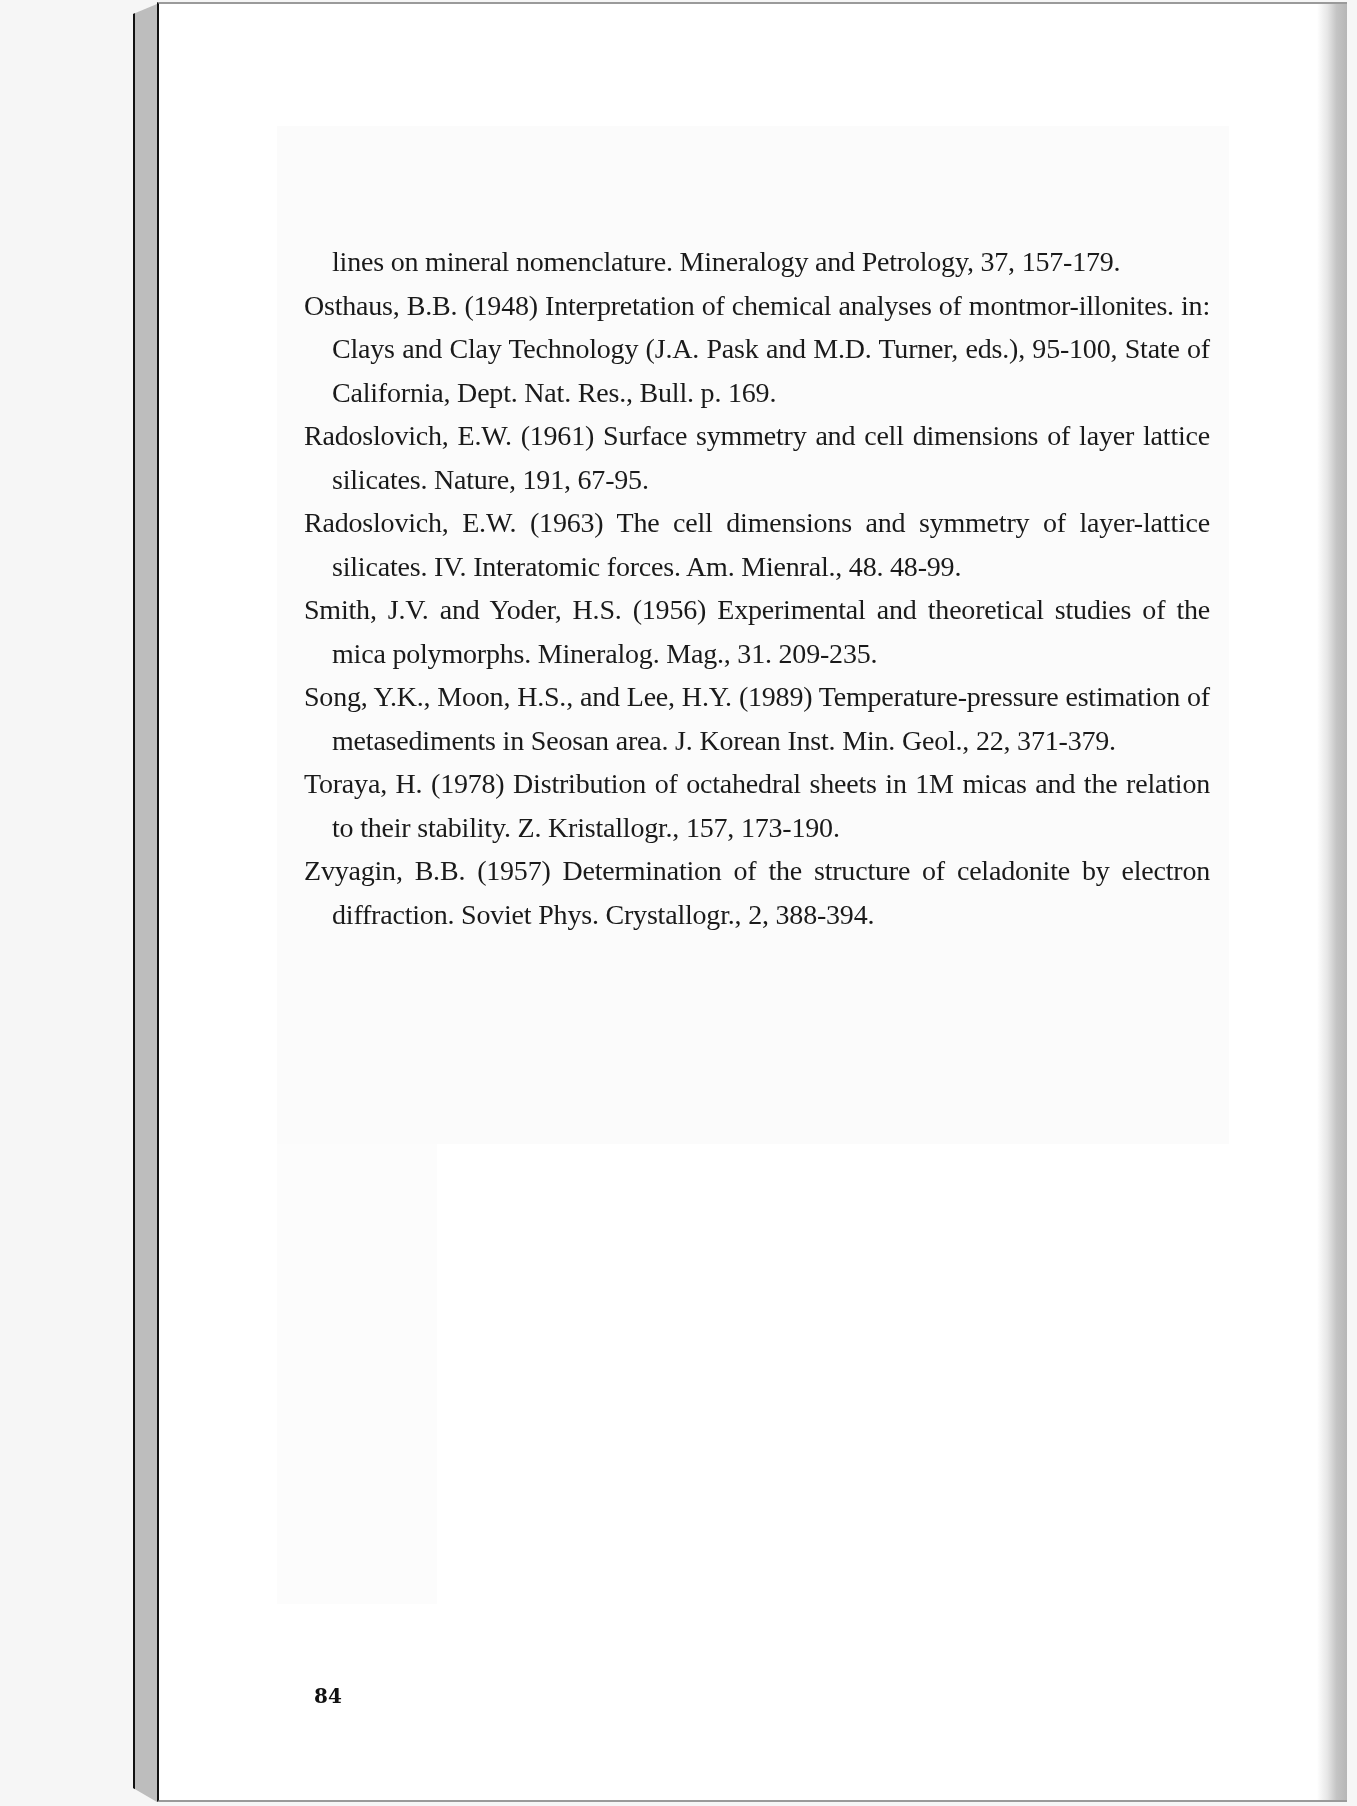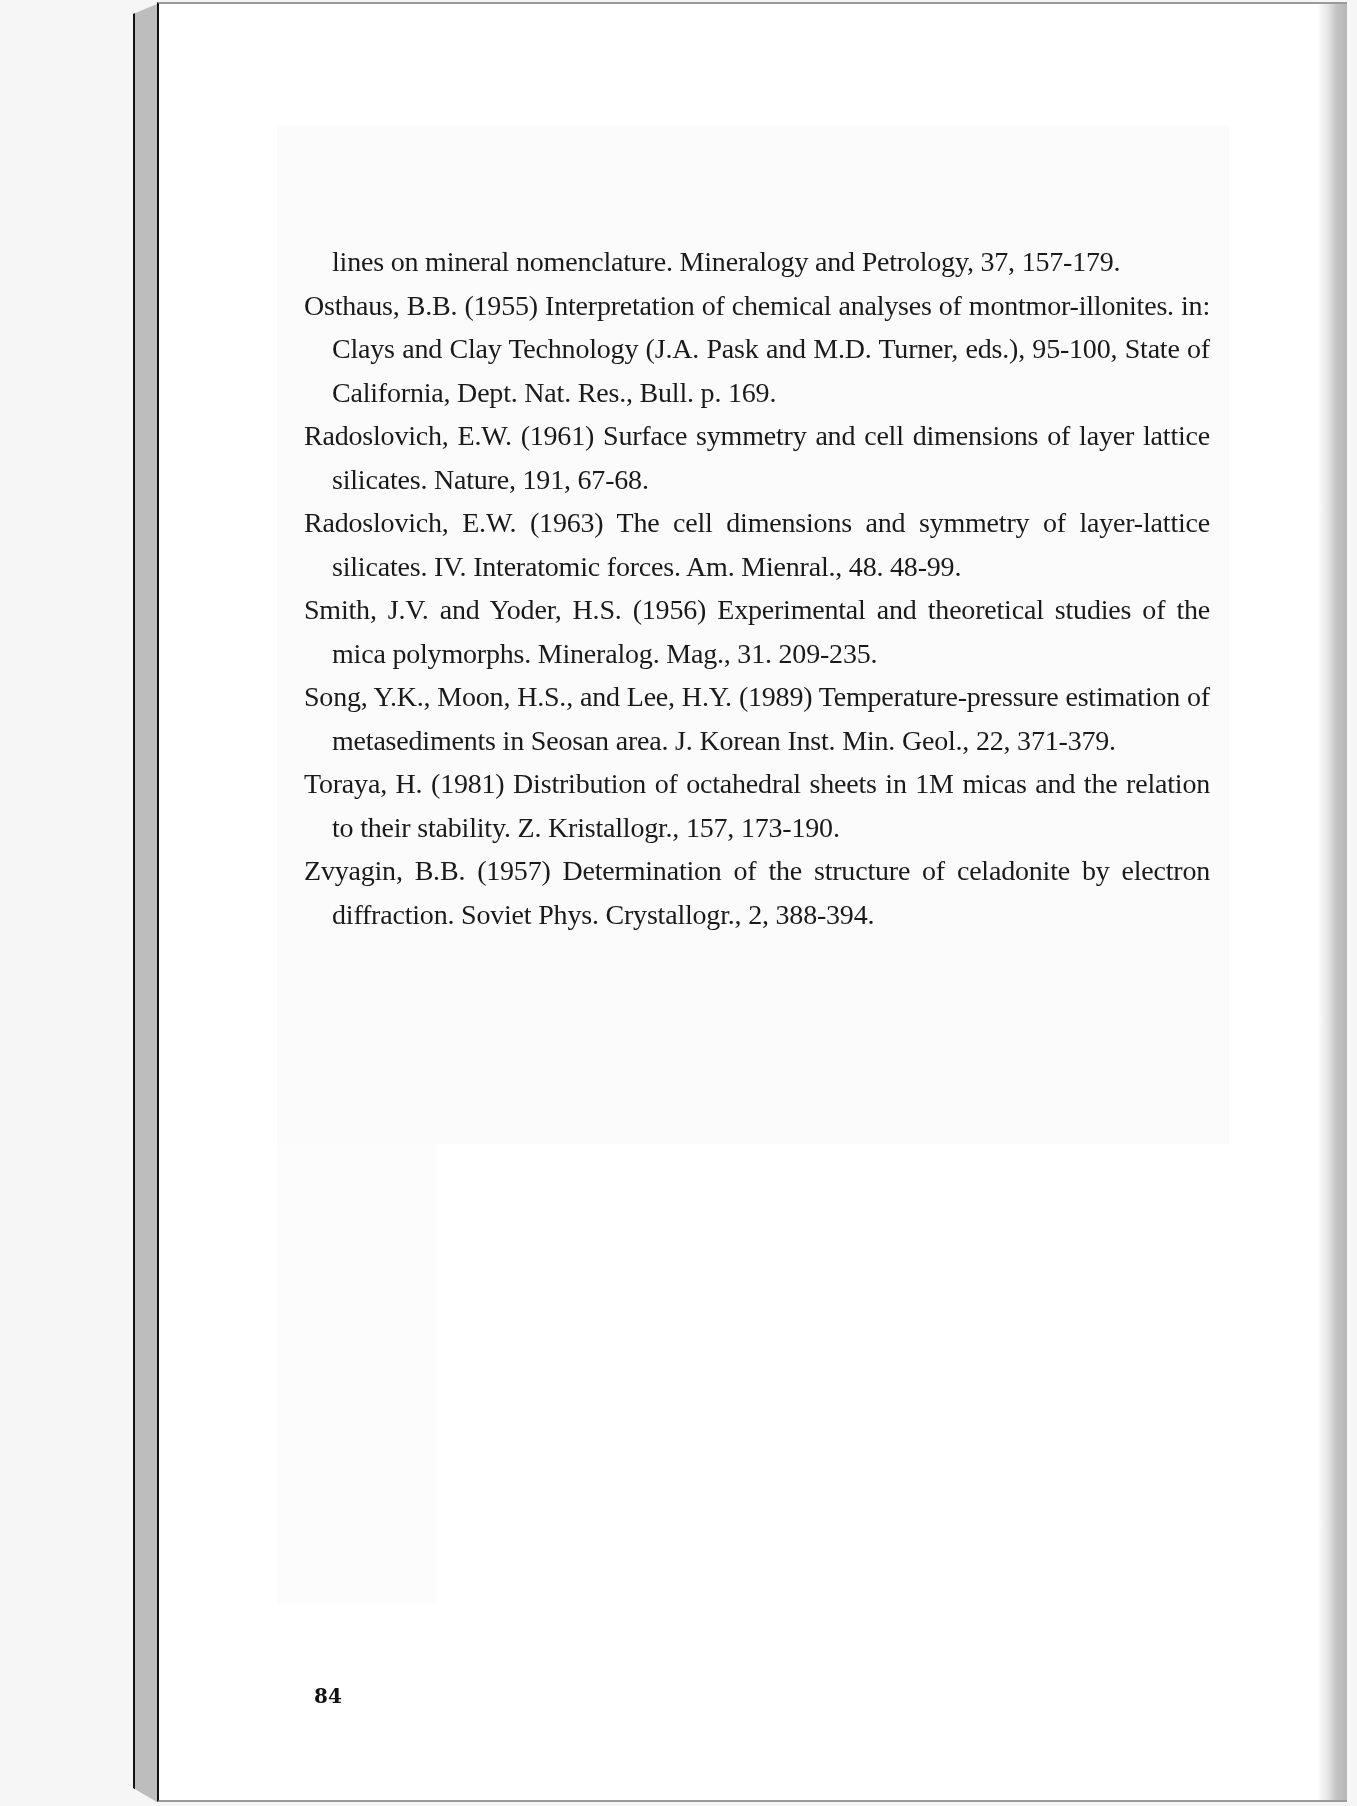--- a/index.html
+++ b/index.html
@@ -102,26 +102,26 @@
 
 <div class="viewer">
   <div class="spine"></div>
 
   <div class="page">
     <div class="textblock-bg"></div>
     <div class="textblock-bg2"></div>
 
     <div class="refs">
       <p class="ref continued">lines on mineral nomenclature. Mineralogy and Petrology, 37, 157-179.</p>
-      <p class="ref">Osthaus, B.B. (1955) Interpretation of chemical analyses of montmor-illonites. in: Clays and Clay Technology (J.A. Pask and M.D. Turner, eds.), 95-100, State of California, Dept. Nat. Res., Bull. p. 169.</p>
-      <p class="ref">Radoslovich, E.W. (1961) Surface symmetry and cell dimensions of layer lattice silicates. Nature, 191, 67-68.</p>
+      <p class="ref">Osthaus, B.B. (1948) Interpretation of chemical analyses of montmor-illonites. in: Clays and Clay Technology (J.A. Pask and M.D. Turner, eds.), 95-100, State of California, Dept. Nat. Res., Bull. p. 169.</p>
+      <p class="ref">Radoslovich, E.W. (1961) Surface symmetry and cell dimensions of layer lattice silicates. Nature, 191, 67-95.</p>
       <p class="ref">Radoslovich, E.W. (1963) The cell dimensions and symmetry of layer-lattice silicates. IV. Interatomic forces. Am. Mienral., 48. 48-99.</p>
       <p class="ref">Smith, J.V. and Yoder, H.S. (1956) Experimental and theoretical studies of the mica polymorphs. Mineralog. Mag., 31. 209-235.</p>
       <p class="ref">Song, Y.K., Moon, H.S., and Lee, H.Y. (1989) Temperature-pressure estimation of metasediments in Seosan area. J. Korean Inst. Min. Geol., 22, 371-379.</p>
-      <p class="ref">Toraya, H. (1981) Distribution of octahedral sheets in 1M micas and the relation to their stability. Z. Kristallogr., 157, 173-190.</p>
+      <p class="ref">Toraya, H. (1978) Distribution of octahedral sheets in 1M micas and the relation to their stability. Z. Kristallogr., 157, 173-190.</p>
       <p class="ref">Zvyagin, B.B. (1957) Determination of the structure of celadonite by electron diffraction. Soviet Phys. Crystallogr., 2, 388-394.</p>
     </div>
 
     <div class="page-number">84</div>
 
     <div class="page-shadow"></div>
   </div>
 </div>
 
 </body></html>

